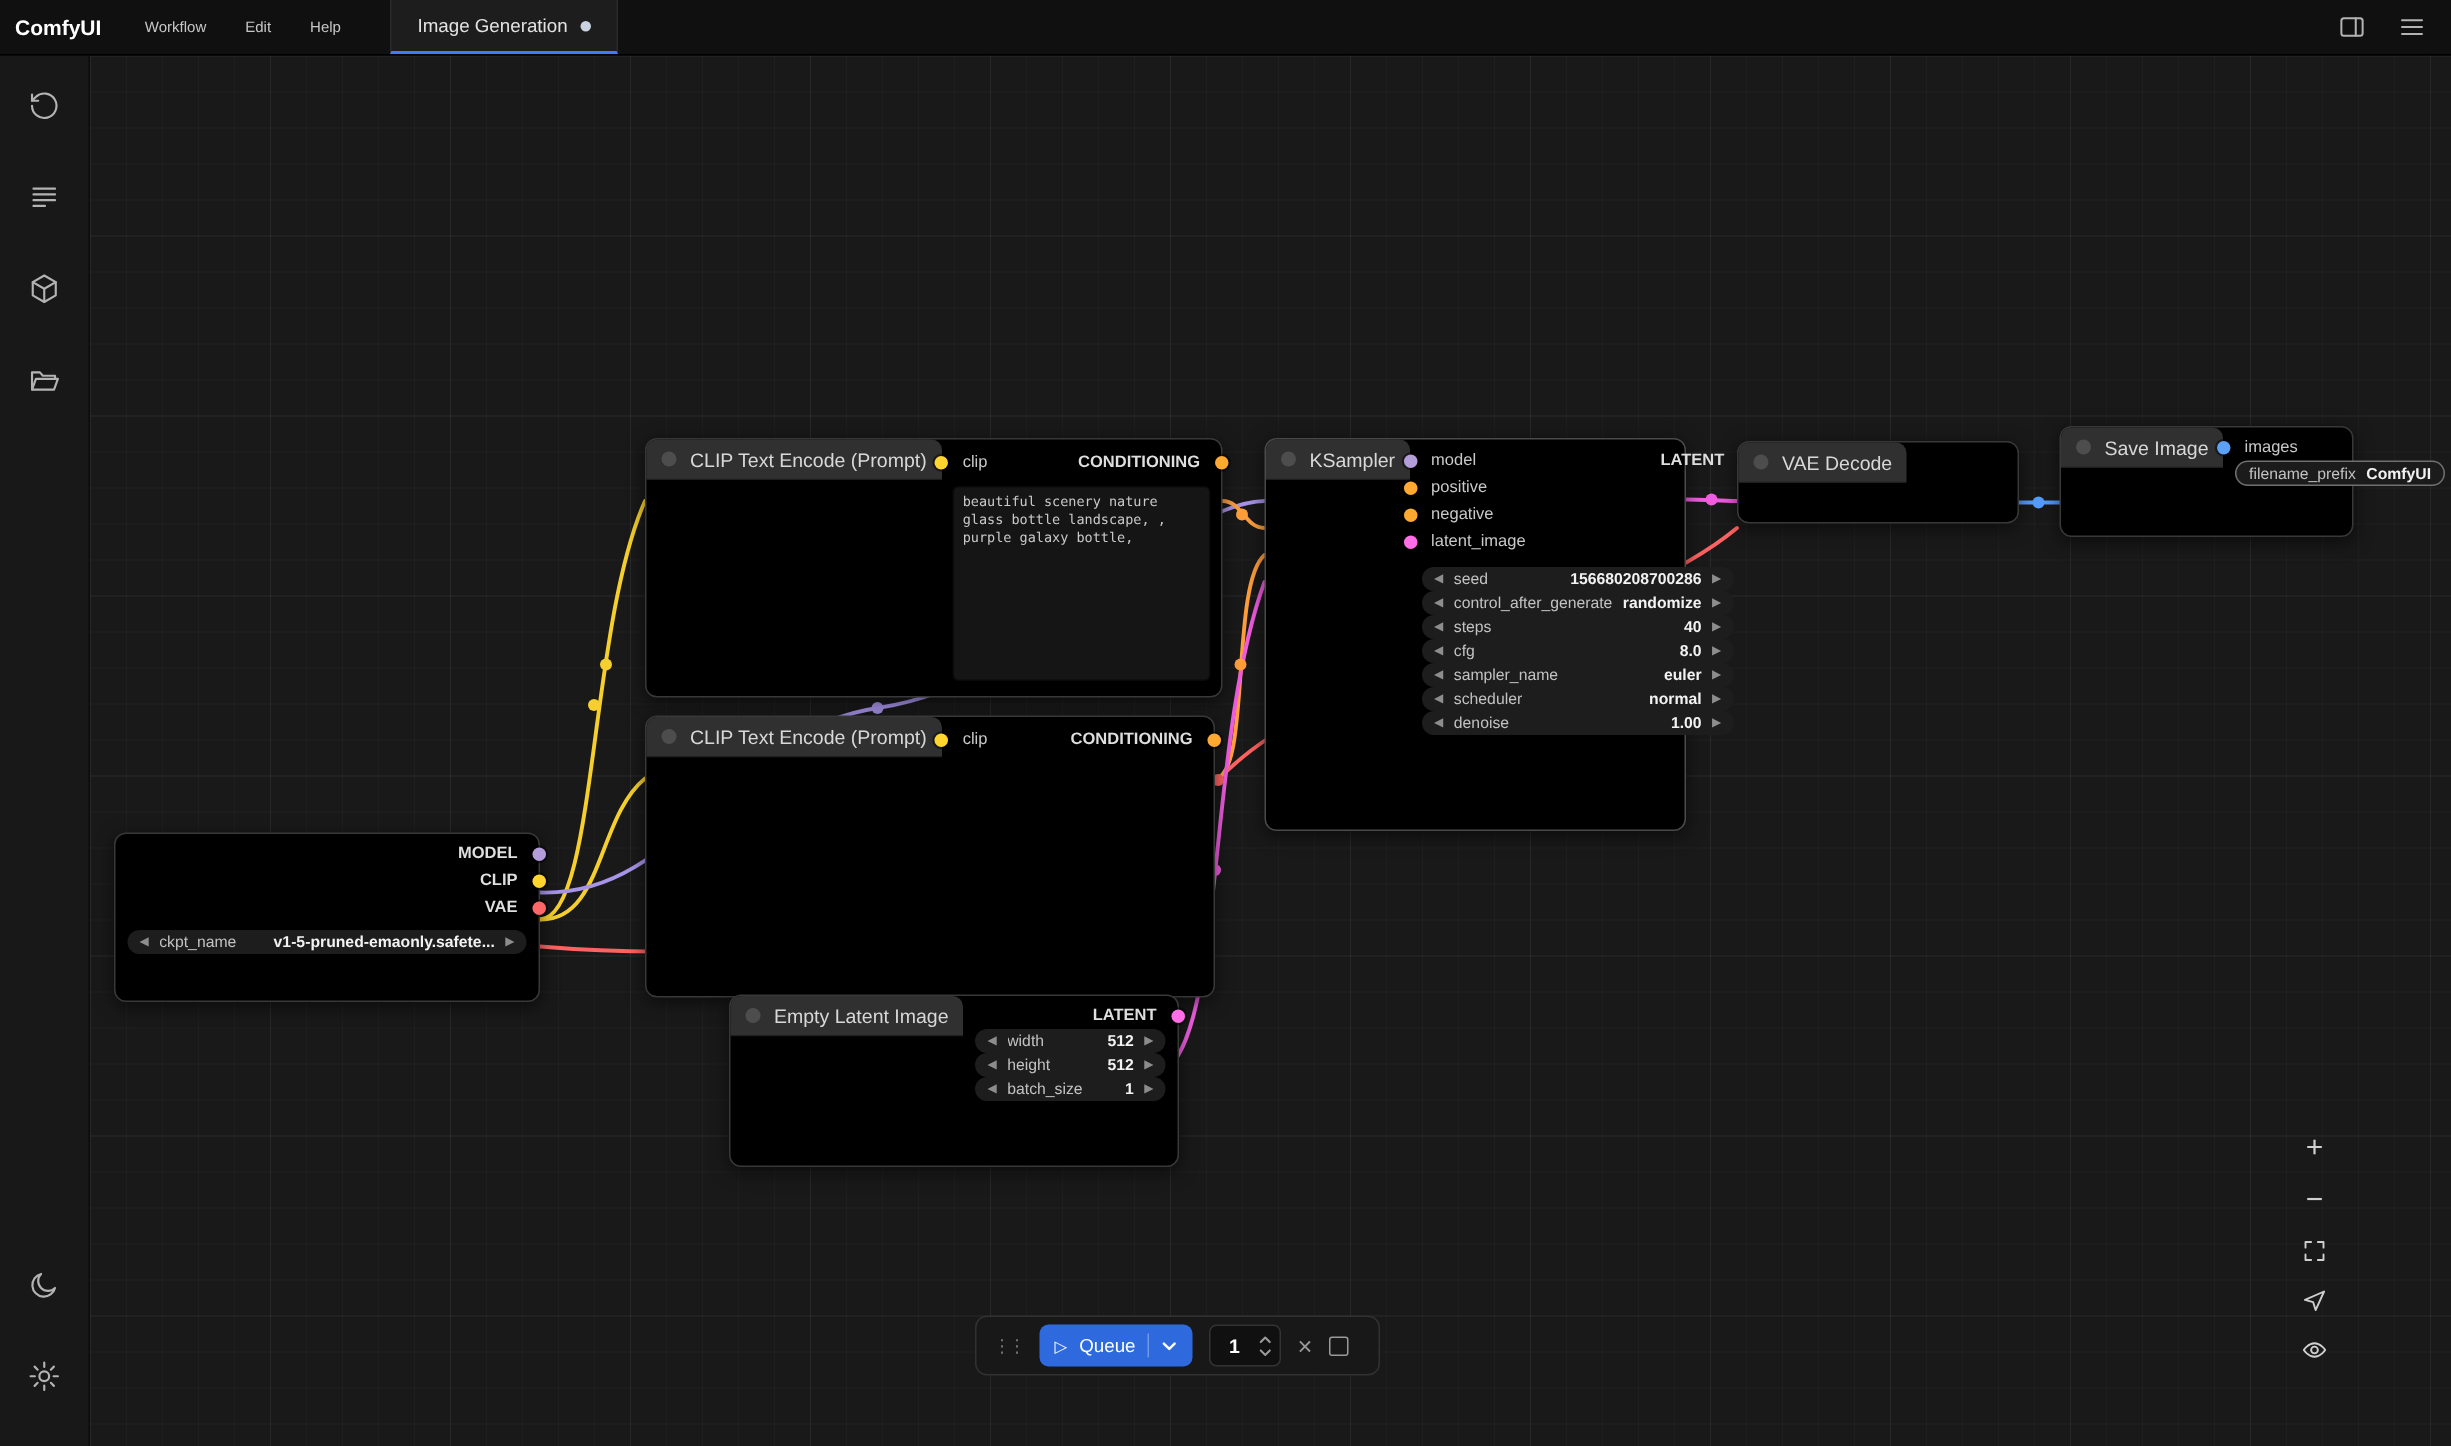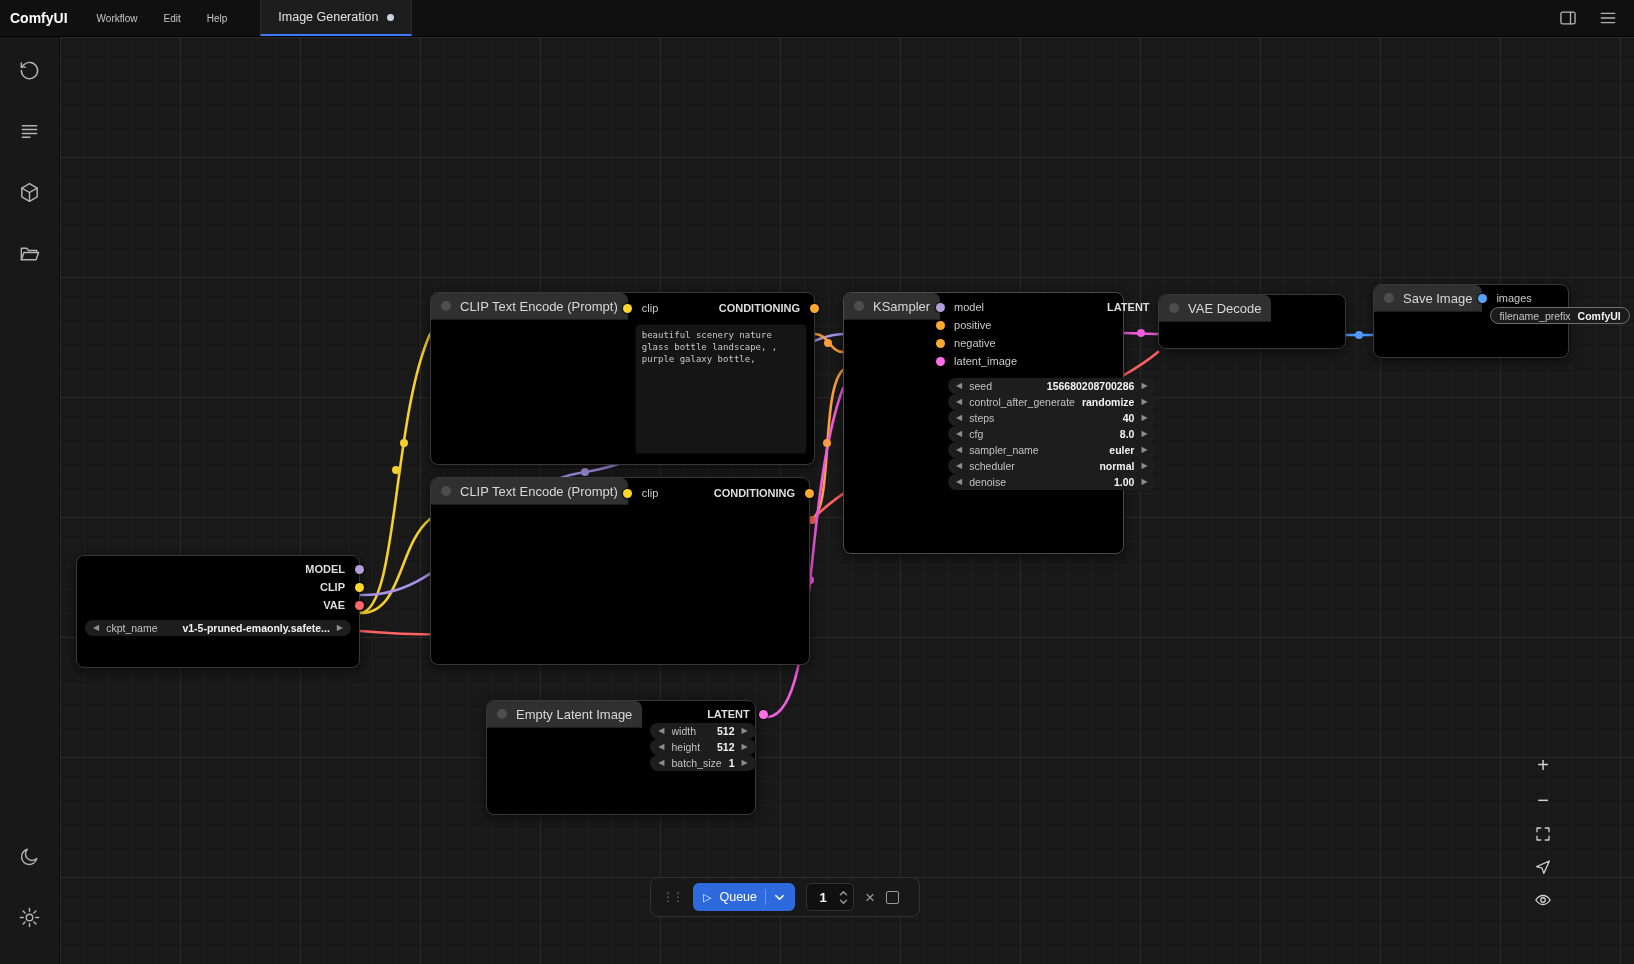--- a/index.html
+++ b/index.html
@@ -247,21 +247,21 @@
   <div class="nbody">
     <div class="iorow">
       <span class="plabel in">clip</span>
       <span class="plabel out">CONDITIONING</span>
       <span class="pd l c-clip"></span>
       <span class="pd r c-cond"></span>
     </div>
   </div>
 </div>
 
-<div class="node" style="left:486px;top:700px;width:270px;height:115px">
+<div class="node" style="left:486px;top:663px;width:300px;height:115px">
   <div class="nhead">
     <span class="cdot"></span>
     <span class="ntitle">Empty Latent Image</span>
   </div>
   <div class="nbody" style="padding-top:4px">
     <div class="prow out">
       <span class="plabel out">LATENT</span>
       <span class="pd r c-latent"></span>
     </div>
     <div class="widget">

